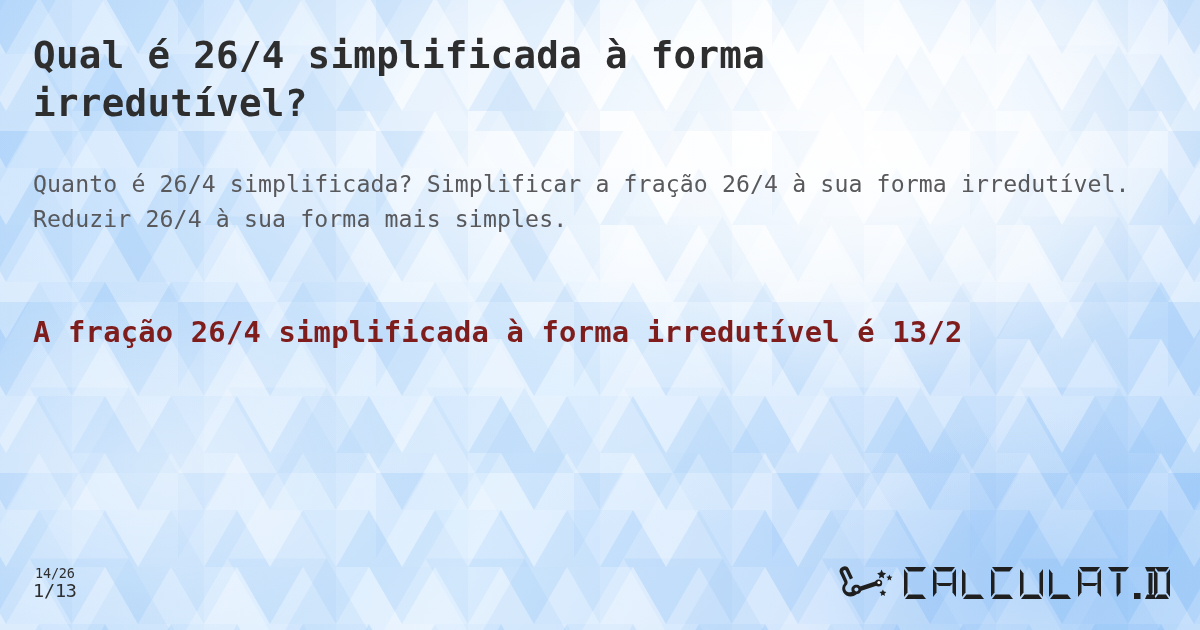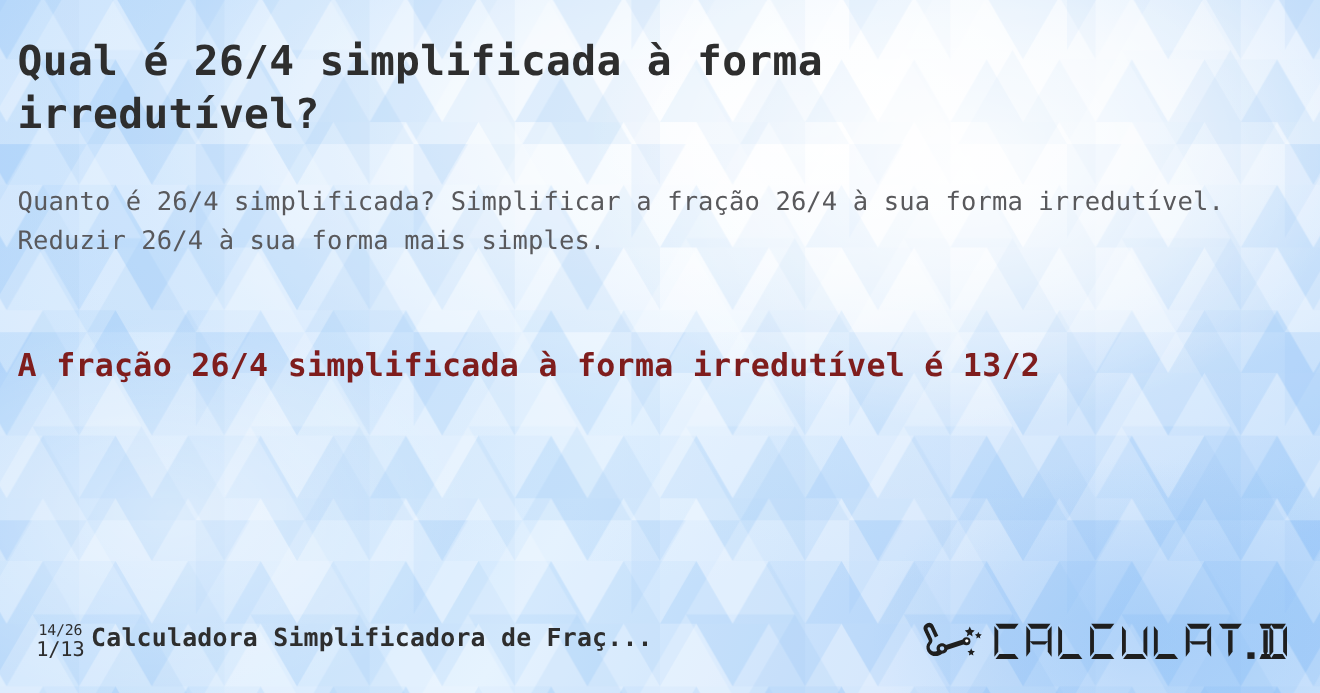--- a/index.html
+++ b/index.html
@@ -54,21 +54,21 @@
     position:absolute;
     right:-8%; bottom:-18%;
     width:42%; height:52%;
     background: radial-gradient(closest-side, rgba(139,190,245,0.40), rgba(139,190,245,0));
   }
 
   
   .content {
     position: relative;
     z-index: 5;
-    padding: 0 16px;
+    padding: 0 33px;
     height: 630px;
     box-sizing: border-box;
   }
 
   .title {
     margin: 0;
     padding-top: 31px;
     font-size: 37.5px;
     font-weight: 700;
     line-height: 1.29;
@@ -109,22 +109,24 @@
     padding: 0 30px 0 33px;
     box-sizing: border-box;
     display: flex;
     align-items: center;
     justify-content: space-between;
     z-index: 6;
   }
 
   .footer-left {
     display: flex;
-    gap: 6px;
+    align-items: center;
+    gap: 18px;
     min-width: 0;
+    flex-direction: column;
   }
 
   .frac-badge {
     display: flex;
     flex-direction: column;
     align-items: center;
     justify-content: center;
     line-height: 1.02;
     color: #2e2e2e;
     flex: 0 0 auto;
@@ -211,21 +213,20 @@
 
   <div class="footer">
 
     <div class="footer-left">
 
       <div class="frac-badge">
         <span class="frac-top">14/26</span>
         <span class="frac-bottom">1/13</span>
       </div>
 
-      <div class="footer-title">Calculadora Simplificadora de Fraç...</div>
     </div>
 
     <div class="brand">
 
       <span class="brand-icon">
         <svg width="58" height="40" viewBox="0 0 58 40" xmlns="http://www.w3.org/2000/svg">
           <g fill="#1f1f1f">
 
             <path d="M4.5 4.5 C2.6 5.6 2.0 8.0 3.0 10.2 L7.2 19.0 C7.6 19.8 7.4 20.3 6.9 20.9 C5.0 23.1 4.6 26.3 6.2 29.2 C8.2 32.8 12.6 34.3 16.6 33.0 C18.0 32.5 19.2 31.7 20.1 30.6 L16.7 27.4 C16.0 28.2 15.1 28.8 14.1 29.1 C11.9 29.8 9.7 29.0 8.7 27.2 C7.8 25.6 8.1 23.8 9.2 22.6 C10.6 21.1 11.1 19.3 10.2 17.4 L6.4 9.2 C6.0 8.4 6.3 7.6 7.0 7.3 C7.7 6.9 8.5 7.2 8.9 8.0 L12.9 16.5 L16.0 15.0 L11.6 5.6 C10.5 3.3 7.9 2.6 5.9 3.7 Z"></path>
 

